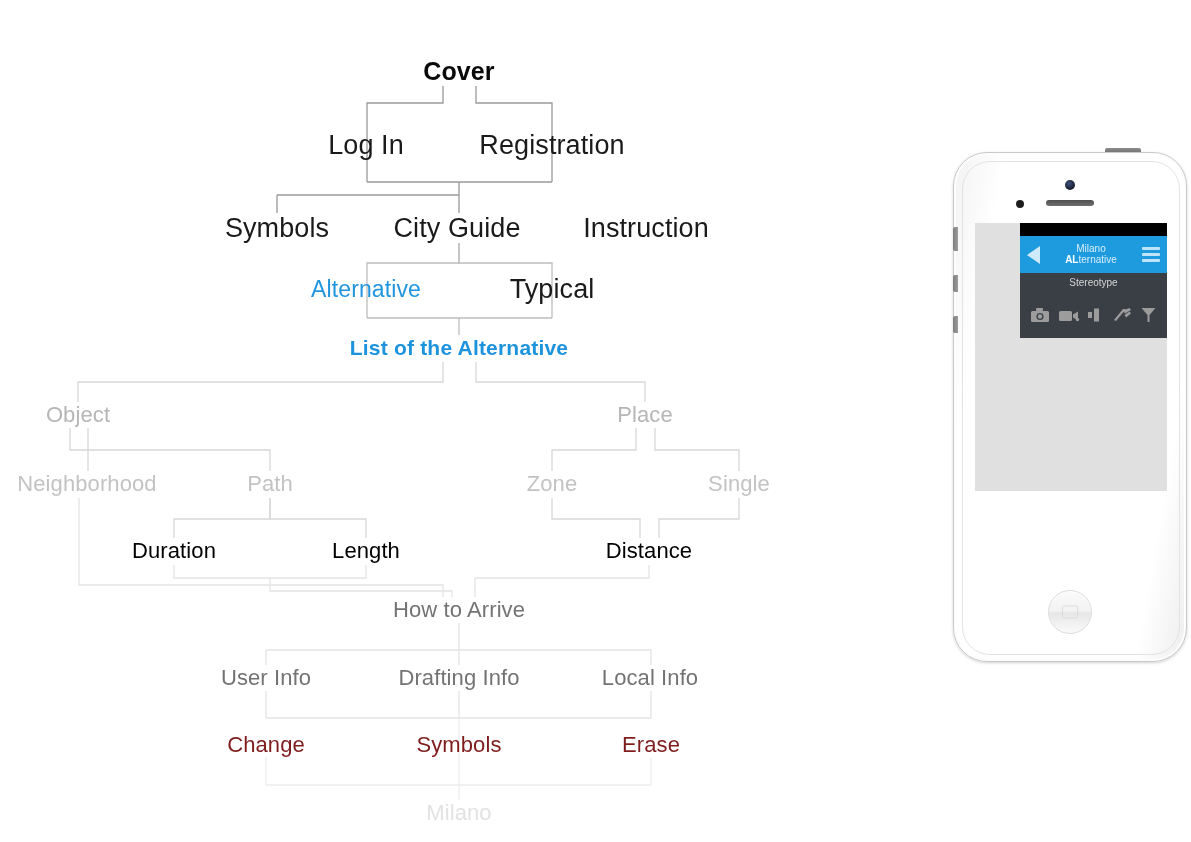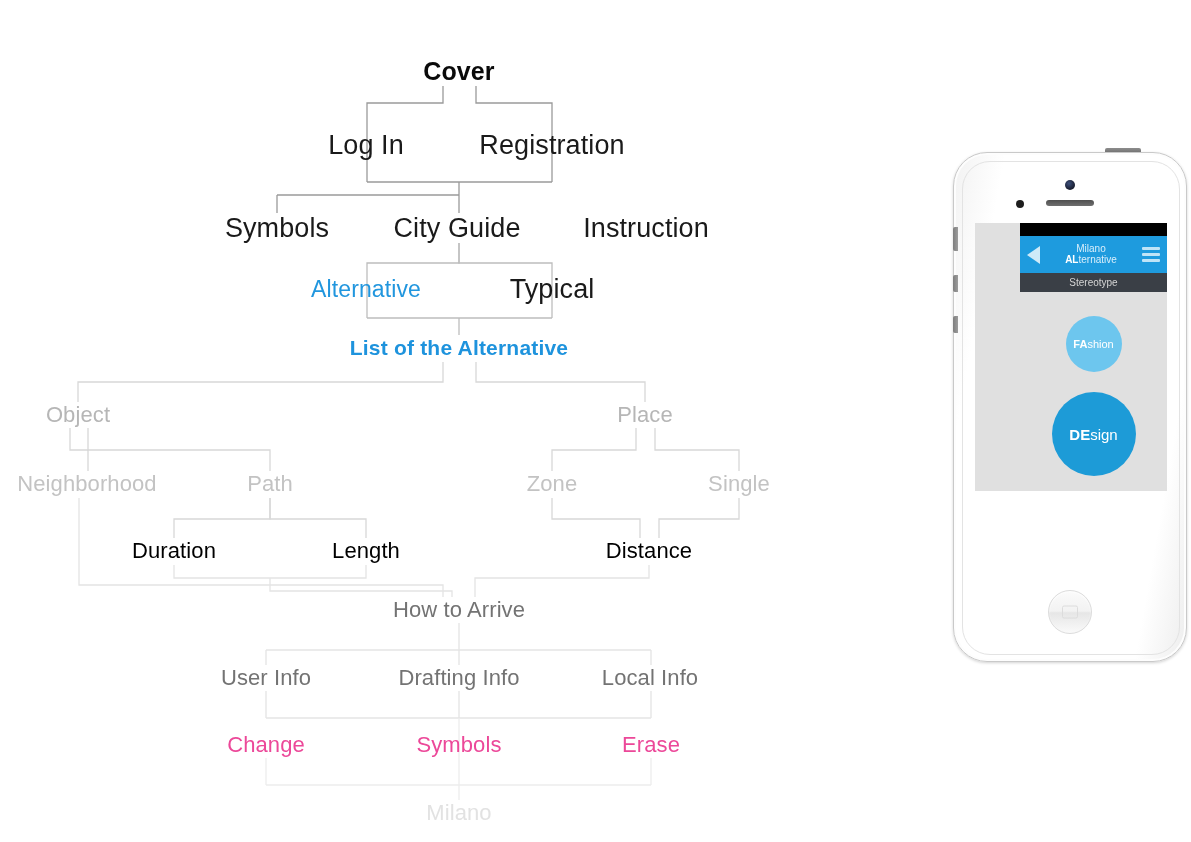--- a/index.html
+++ b/index.html
@@ -29,21 +29,21 @@
     letter-spacing: .1px;
   }
   .n-root   { font-size: 25px; font-weight: bold; color: #0a0a0a; }
   .n-dark   { font-size: 27px; font-weight: normal; color: #1a1a1a; }
   .n-blue   { font-size: 23px; font-weight: normal; color: #2196DE; }
   .n-blueb  { font-size: 21px; font-weight: bold;   color: #1E93DD; letter-spacing: .2px; }
   .n-g1     { font-size: 22px; font-weight: normal; color: #b6b6b6; }
   .n-g2     { font-size: 22px; font-weight: normal; color: #c3c3c3; }
   .n-g3     { font-size: 22px; font-weight: normal; color: #000000; }
   .n-g4     { font-size: 22px; font-weight: normal; color: #737373; }
-  .n-g5     { font-size: 22px; font-weight: normal; color: #ec4899; text-align: center; }
+  .n-g5     { font-size: 22px; font-weight: normal; color: #7f1d1d; text-align: center; }
   .n-g6     { font-size: 22px; font-weight: normal; color: #e2e2e2; }
 
   
   #phone {
     position: absolute;
     left: 949px; top: 148px;
     width: 242px; height: 518px;
   }
   .phone-body {
     position: absolute; left: 4px; top: 4px;
@@ -304,31 +304,20 @@
           </div>
           <div class="hamburger">
             <span></span>
             <span></span>
             <span></span>
           </div>
         </div>
 
         <div class="sub-header">Stereotype</div>
 
-        <div class="screen-body">
-          <div class="bubble bubble-fashion">
-              <b>FA</b>
-              <span>shion</span>
-            </div>
-          <div class="bubble bubble-design">
-              <b>DE</b>
-              <span>sign</span>
-            </div>
-          <div class="page-dot"></div>
-        </div>
 
         <div class="toolbar">
           <span>
             <svg width="20" height="16" viewBox="0 0 20 16">
                 <rect x="1" y="4" width="18" height="11" rx="1.5" fill="#9c9c9c"></rect>
                 <rect x="6" y="1" width="7" height="3" rx="1" fill="#9c9c9c"></rect>
                 <circle cx="10" cy="9.5" r="3.6" fill="#3a3f46"></circle>
                 <circle cx="10" cy="9.5" r="2.2" fill="#9c9c9c"></circle>
               </svg>
           </span>

